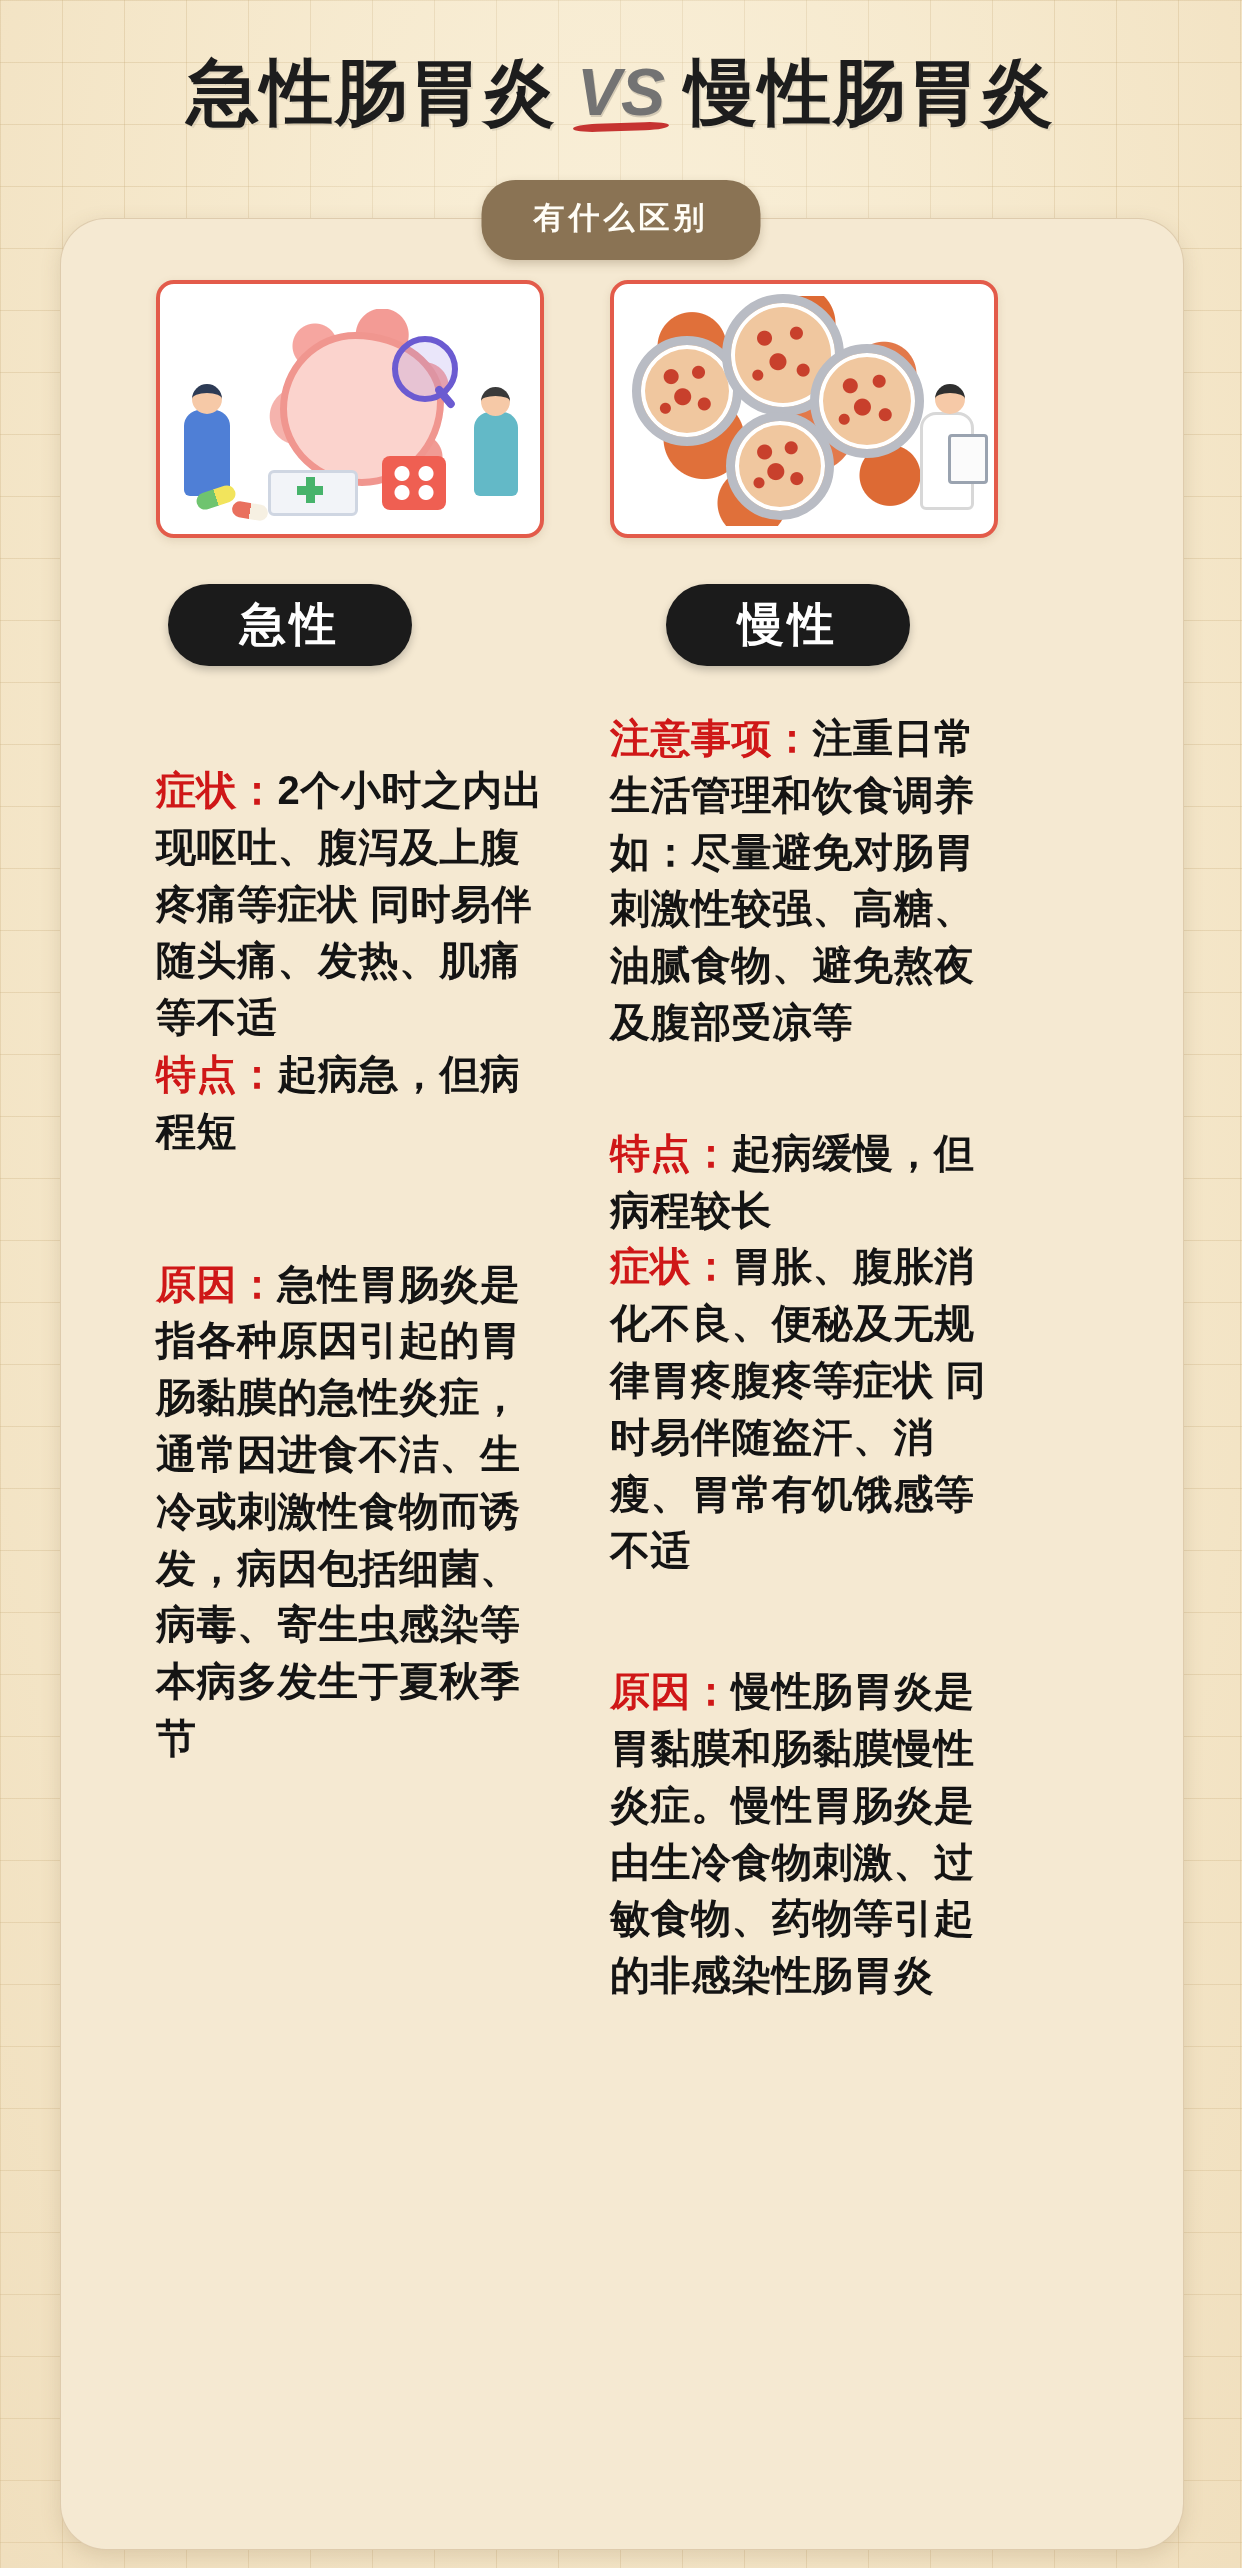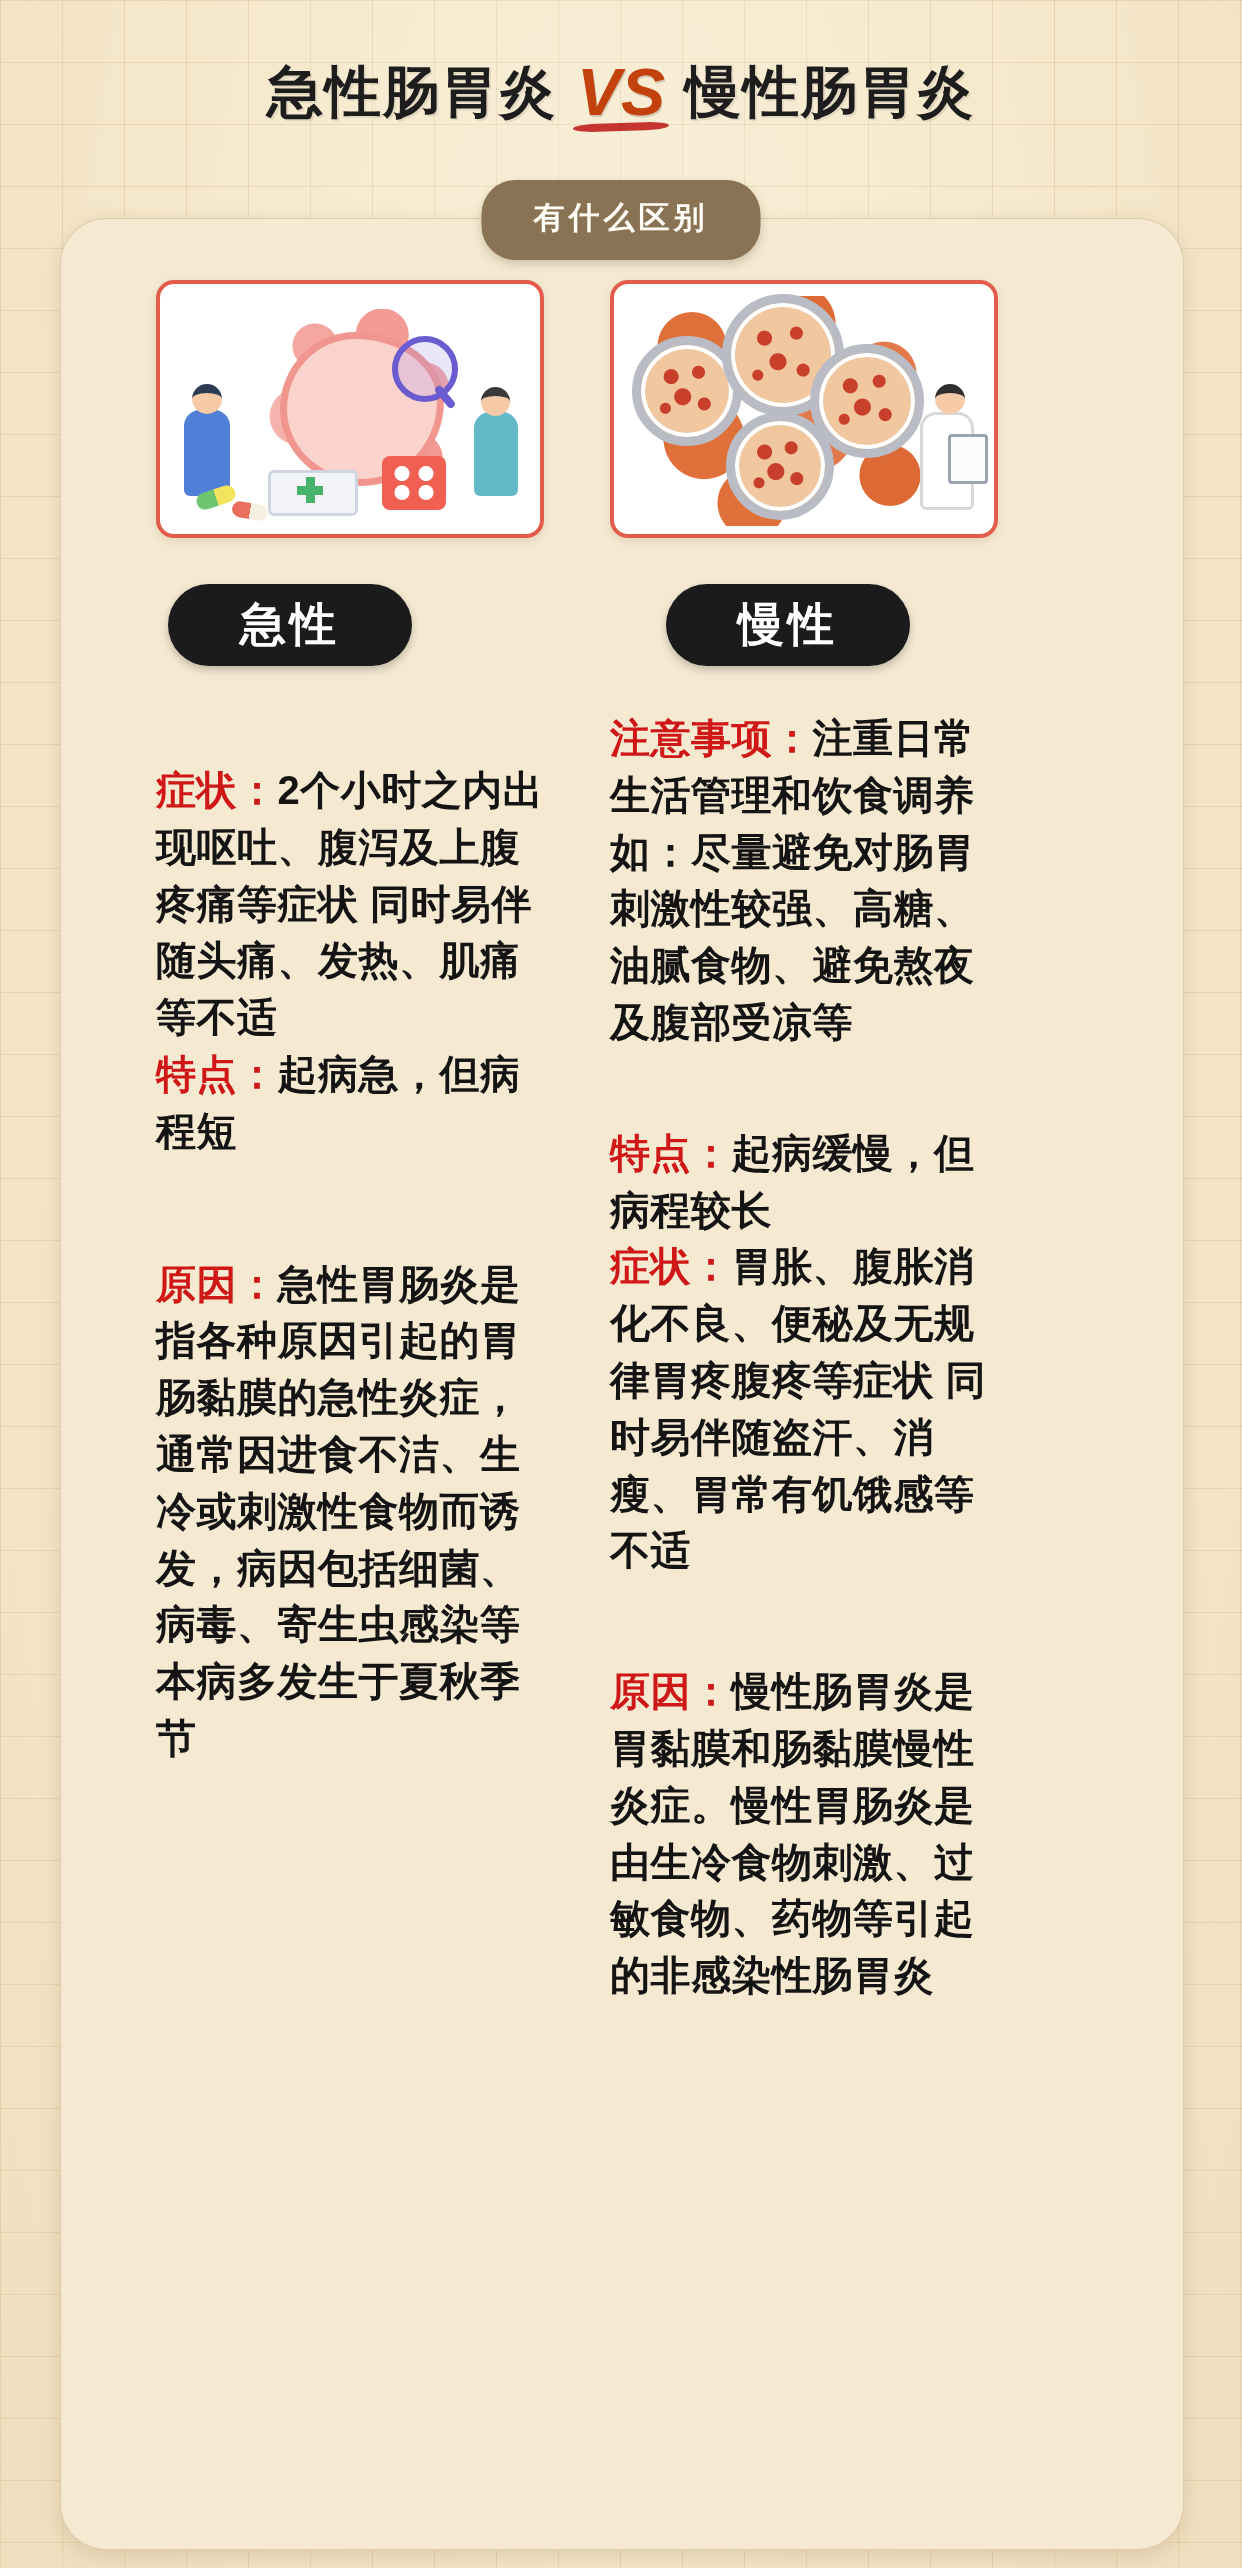--- a/index.html
+++ b/index.html
@@ -37,32 +37,32 @@
     top: 36px;
     left: 0;
     width: 1242px;
     height: 112px;
     display: flex;
     align-items: center;
     justify-content: center;
     gap: 14px;
   }
   .title-text {
-    font-size: 56px;
+    font-size: 72px;
     font-weight: bold;
     color: #1d1d1d;
     letter-spacing: 2px;
     line-height: 1;
     text-shadow: 2px 2px 0 rgba(0,0,0,0.08);
   }
   .vs-badge {
     font-size: 66px;
     font-weight: bold;
     font-style: italic;
-    color: #c2410c;
+    color: #737373;
     line-height: 1;
     position: relative;
     padding: 0 6px;
     text-shadow: 1px 2px 0 rgba(0,0,0,0.15);
   }
   .vs-badge::after {
     content: "";
     position: absolute;
     left: 2px;
     right: 2px;

